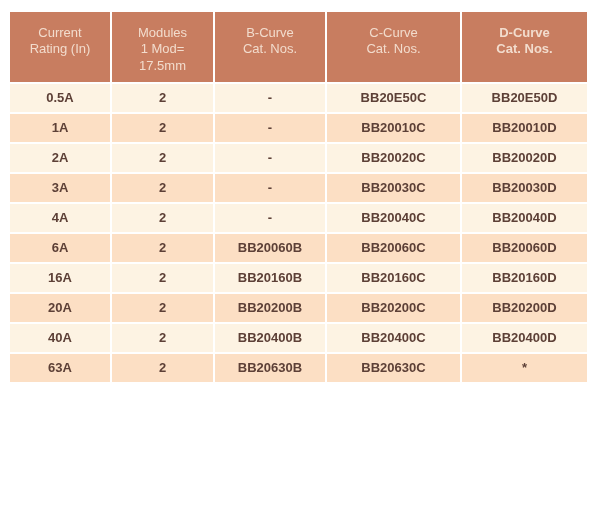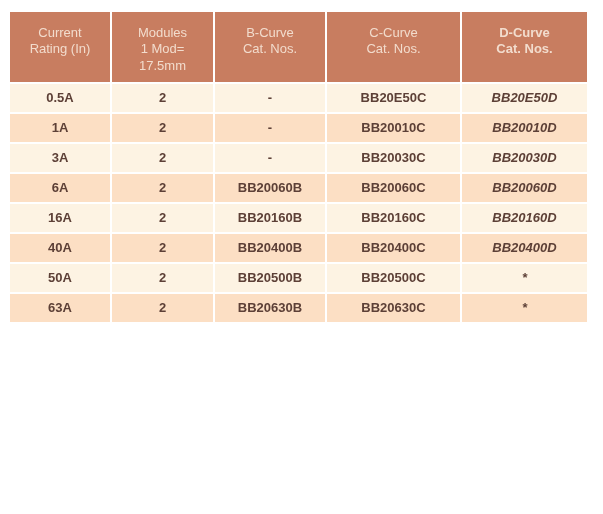--- a/index.html
+++ b/index.html
@@ -49,21 +49,20 @@
     vertical-align: middle;
     font-size: 13px;
     font-weight: bold;
     color: #5d4037;
     border-top: 2px solid #ffffff;
     border-right: 2px solid #ffffff;
     padding: 0 4px;
   }
   table.catalog td:last-child {
     border-right: none;
-    font-style: italic;
   }
   table.catalog tbody tr:nth-child(odd) td {
     background: #fdf3e3;
   }
   table.catalog tbody tr:nth-child(even) td {
     background: #fcdfc4;
   }
 </style>
 </head>
 <body>
@@ -102,65 +101,79 @@
   </tr>
 
   <tr>
     <td>1A</td>
     <td>2</td>
     <td>-</td>
     <td>BB20010C</td>
     <td>BB20010D</td>
   </tr>
 
+  <tr>
+    <td>2A</td>
+    <td>2</td>
+    <td>-</td>
+    <td>BB20020C</td>
+    <td>BB20020D</td>
+  </tr>
 
   <tr>
     <td>3A</td>
     <td>2</td>
     <td>-</td>
     <td>BB20030C</td>
     <td>BB20030D</td>
   </tr>
 
+  <tr>
+    <td>4A</td>
+    <td>2</td>
+    <td>-</td>
+    <td>BB20040C</td>
+    <td>BB20040D</td>
+  </tr>
 
   <tr>
     <td>6A</td>
     <td>2</td>
     <td>BB20060B</td>
     <td>BB20060C</td>
     <td>BB20060D</td>
   </tr>
 
 
   <tr>
     <td>16A</td>
     <td>2</td>
     <td>BB20160B</td>
     <td>BB20160C</td>
     <td>BB20160D</td>
   </tr>
 
+  <tr>
+    <td>20A</td>
+    <td>2</td>
+    <td>BB20200B</td>
+    <td>BB20200C</td>
+    <td>BB20200D</td>
+  </tr>
 
 
 
   <tr>
     <td>40A</td>
     <td>2</td>
     <td>BB20400B</td>
     <td>BB20400C</td>
     <td>BB20400D</td>
   </tr>
 
-  <tr>
-    <td>50A</td>
-    <td>2</td>
-    <td>BB20500B</td>
-    <td>BB20500C</td>
-    <td>*</td>
-  </tr>
 
   <tr>
     <td>63A</td>
     <td>2</td>
     <td>BB20630B</td>
     <td>BB20630C</td>
     <td>*</td>
   </tr>
 </tbody>
   </table>

